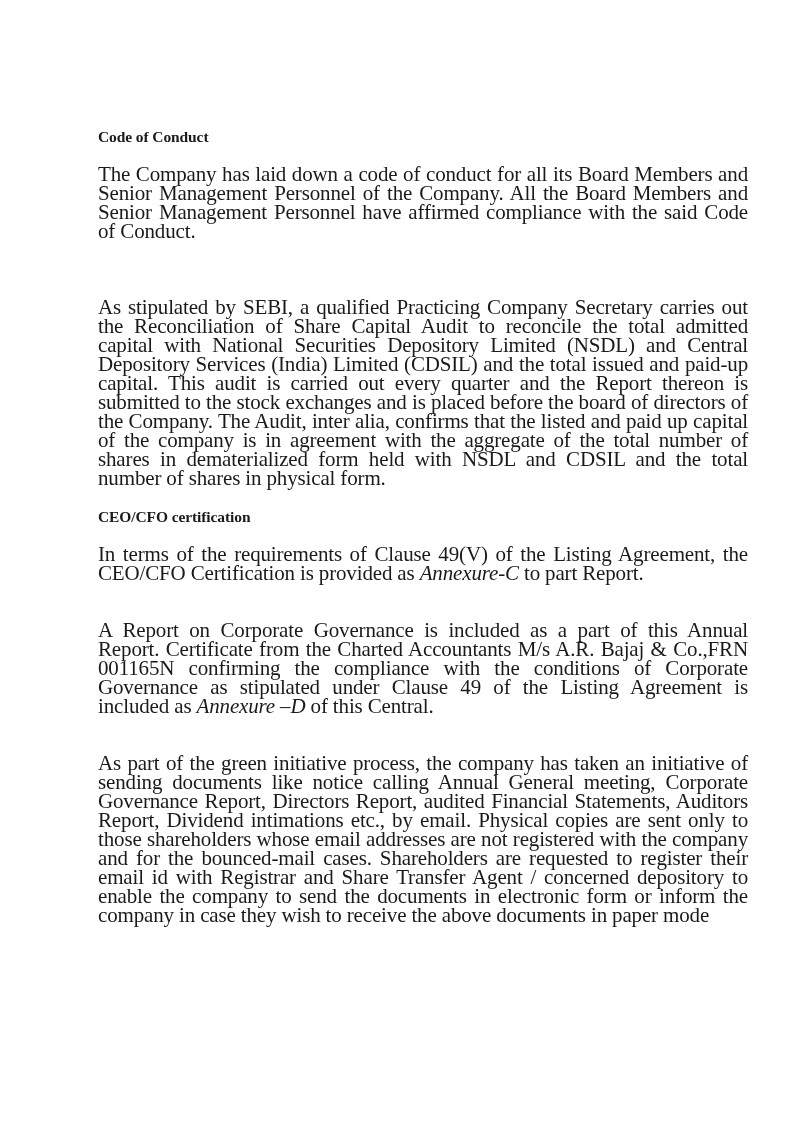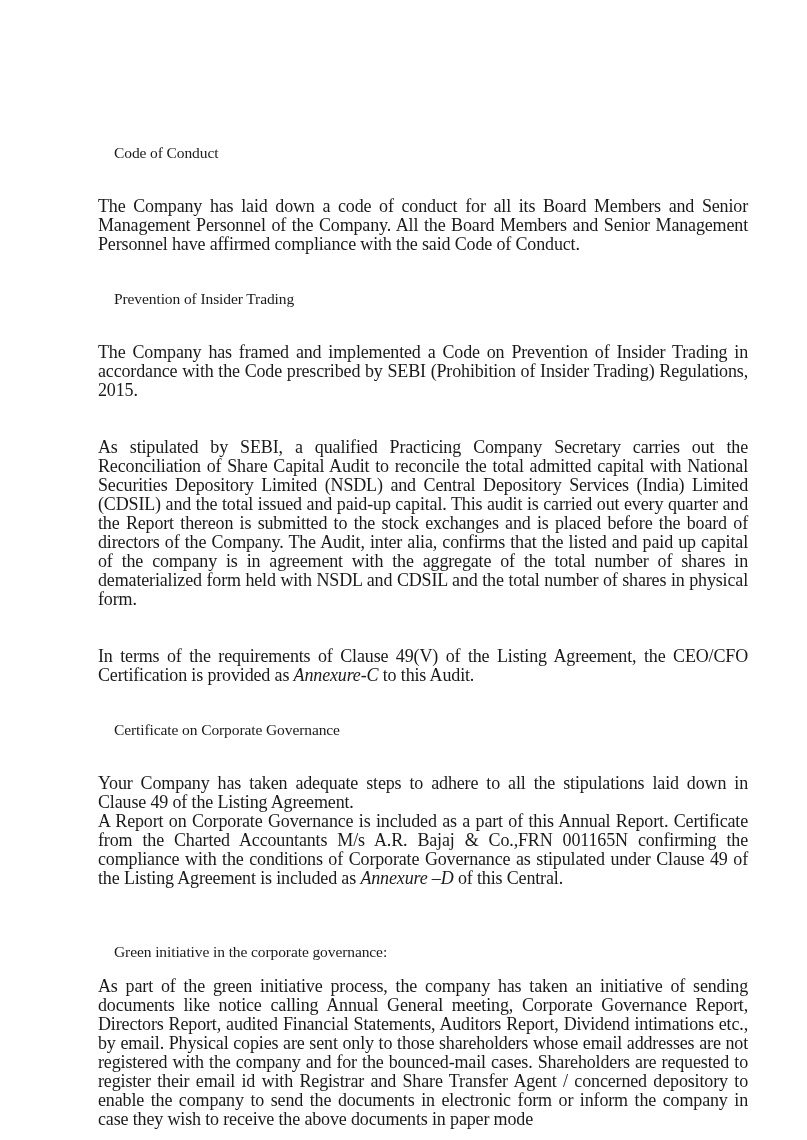--- a/index.html
+++ b/index.html
@@ -15,28 +15,28 @@
       font-family: "Liberation Serif", "DejaVu Serif", serif;
       color: #1a1a1a;
     }
     .page {
       position: absolute;
       left: 98px;
       top: 127px;
       width: 650px;
     }
     .heading {
-      font-weight: normal;
+      font-weight: bold;
       font-size: 15.5px;
       line-height: 19px;
-      margin: 16px;
+      margin: 0;
       letter-spacing: -0.1px;
     }
     .para {
-      font-size: 18px;
+      font-size: 21px;
       line-height: 19px;
       margin: 0;
       text-align: justify;
       text-align-last: left;
       letter-spacing: -0.15px;
     }
     .gap-after-heading { height: 19px; }
     .gap-section { height: 19px; }
     .gap-double { height: 38px; }
     .bi { font-weight: normal; font-style: italic; }
@@ -46,45 +46,38 @@
 
 <div class="page">
 
   <section>
     <h2 class="heading">Code of Conduct</h2>
     <div class="gap-after-heading"></div>
     <p class="para">The Company has laid down a code of conduct for all its Board Members and Senior Management Personnel of the Company. All the Board Members and Senior Management Personnel have affirmed compliance with the said Code of Conduct.</p>
   </section>
   <div class="gap-section"></div>
 
-  <section>
-    <h2 class="heading">Prevention of Insider Trading</h2>
-    <div class="gap-after-heading"></div>
-    <p class="para">The Company has framed and implemented a Code on Prevention of Insider Trading in accordance with the Code prescribed by SEBI (Prohibition of Insider Trading) Regulations, 2015.</p>
-  </section>
   <div class="gap-section"></div>
 
   <section>
     <div class="gap-after-heading"></div>
     <p class="para">As stipulated by SEBI, a qualified Practicing Company Secretary carries out the Reconciliation of Share Capital Audit to reconcile the total admitted capital with National Securities Depository Limited (NSDL) and Central Depository Services (India) Limited (CDSIL) and the total issued and paid-up capital. This audit is carried out every quarter and the Report thereon is submitted to the stock exchanges and is placed before the board of directors of the Company. The Audit, inter alia, confirms that the listed and paid up capital of the company is in agreement with the aggregate of the total number of shares in dematerialized form held with NSDL and CDSIL and the total number of shares in physical form.</p>
   </section>
   <div class="gap-section"></div>
 
   <section>
+    <h2 class="heading">CEO/CFO certification</h2>
     <div class="gap-after-heading"></div>
-    <p class="para"><span>In terms of the requirements of Clause 49(V) of the Listing Agreement, the CEO/CFO Certification is provided as </span><span class="bi">Annexure-C</span><span> to this Audit.</span></p>
+    <p class="para"><span>In terms of the requirements of Clause 49(V) of the Listing Agreement, the CEO/CFO Certification is provided as </span><span class="bi">Annexure-C</span><span> to part Report.</span></p>
   </section>
   <div class="gap-section"></div>
 
   <section>
-    <h2 class="heading">Certificate on Corporate Governance</h2>
     <div class="gap-after-heading"></div>
-    <p class="para">Your Company has taken adequate steps to adhere to all the stipulations laid down in Clause 49 of the Listing Agreement.</p>
     <p class="para"><span>A Report on Corporate Governance is included as a part of this Annual Report. Certificate from the Charted Accountants M/s A.R. Bajaj &amp; Co.,FRN 001165N confirming the compliance with the conditions of Corporate Governance as stipulated under Clause 49 of the Listing Agreement is included as </span><span class="bi">Annexure –D</span><span> of this Central.</span></p>
   </section>
   <div class="gap-double"></div>
 
   <section>
-    <h2 class="heading">Green initiative in the corporate governance:</h2>
     <p class="para">As part of the green initiative process, the company has taken an initiative of sending documents like notice calling Annual General meeting, Corporate Governance Report, Directors Report, audited Financial Statements, Auditors Report, Dividend intimations etc., by email. Physical copies are sent only to those shareholders whose email addresses are not registered with the company and for the bounced-mail cases. Shareholders are requested to register their email id with Registrar and Share Transfer Agent / concerned depository to enable the company to send the documents in electronic form or inform the company in case they wish to receive the above documents in paper mode</p>
   </section>
 
 </div>
 
 </body></html>

